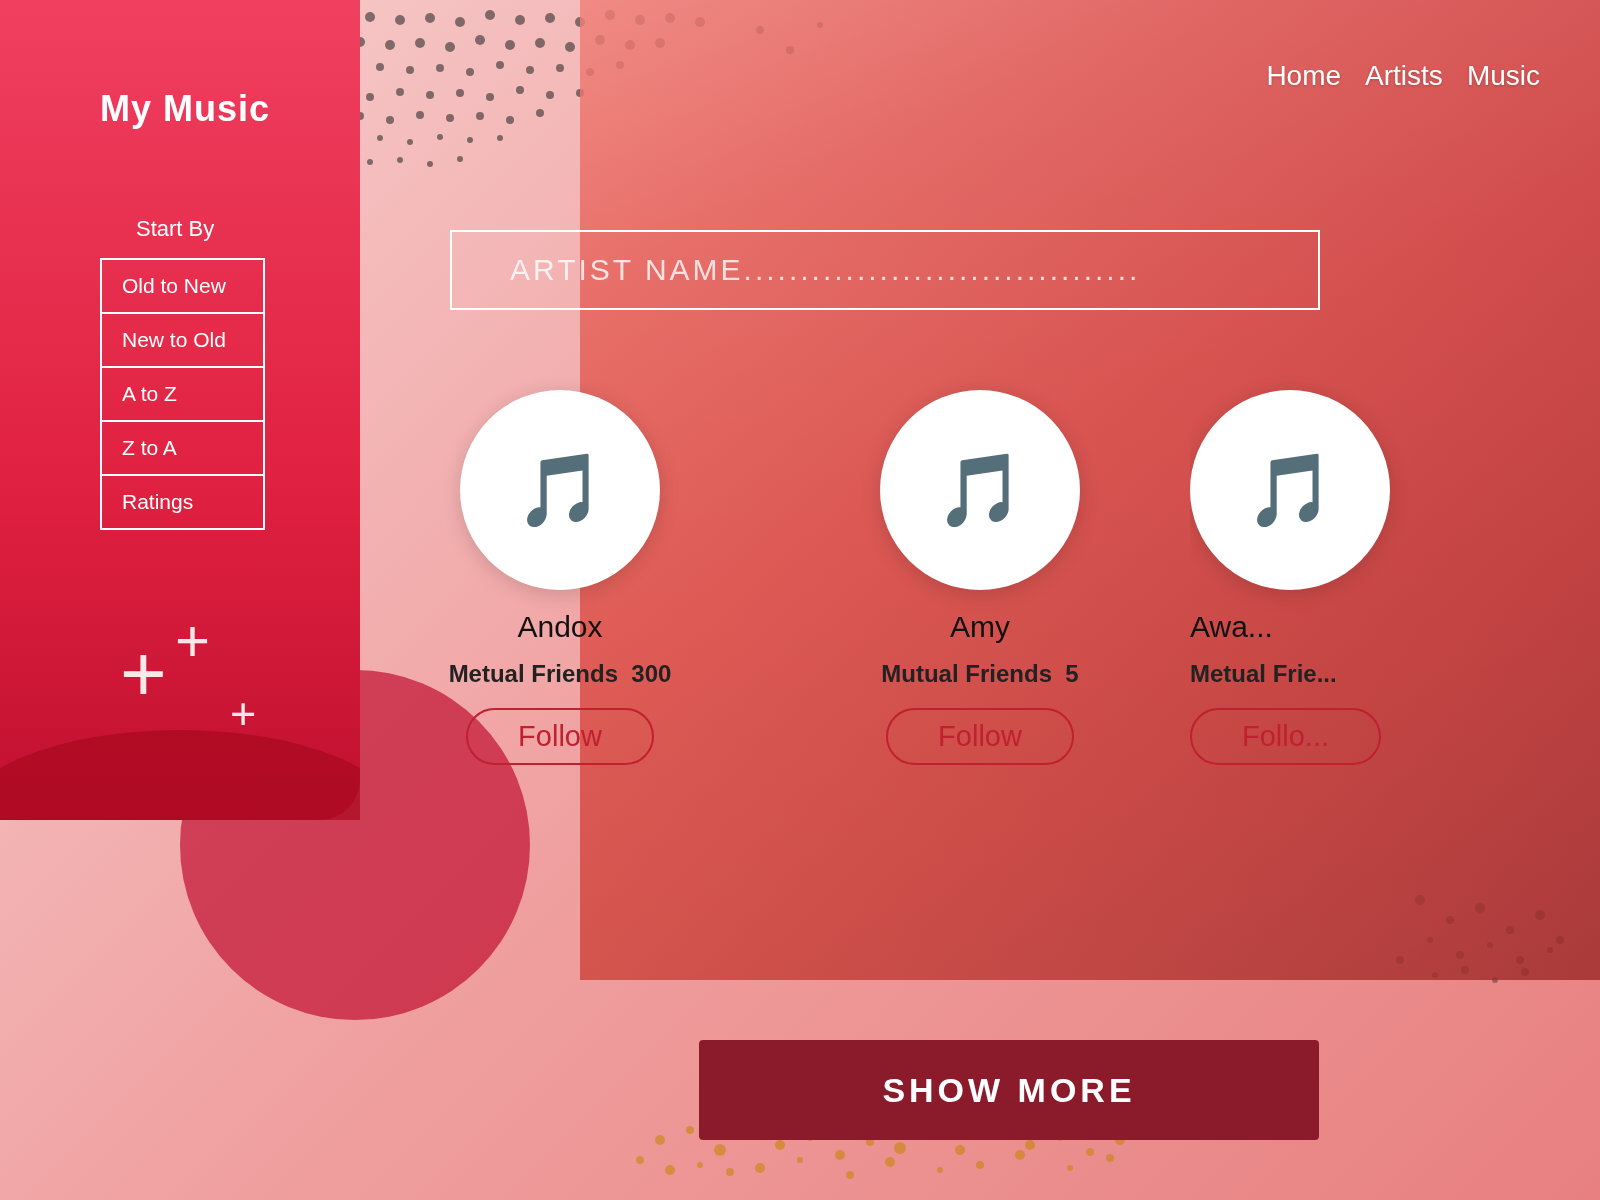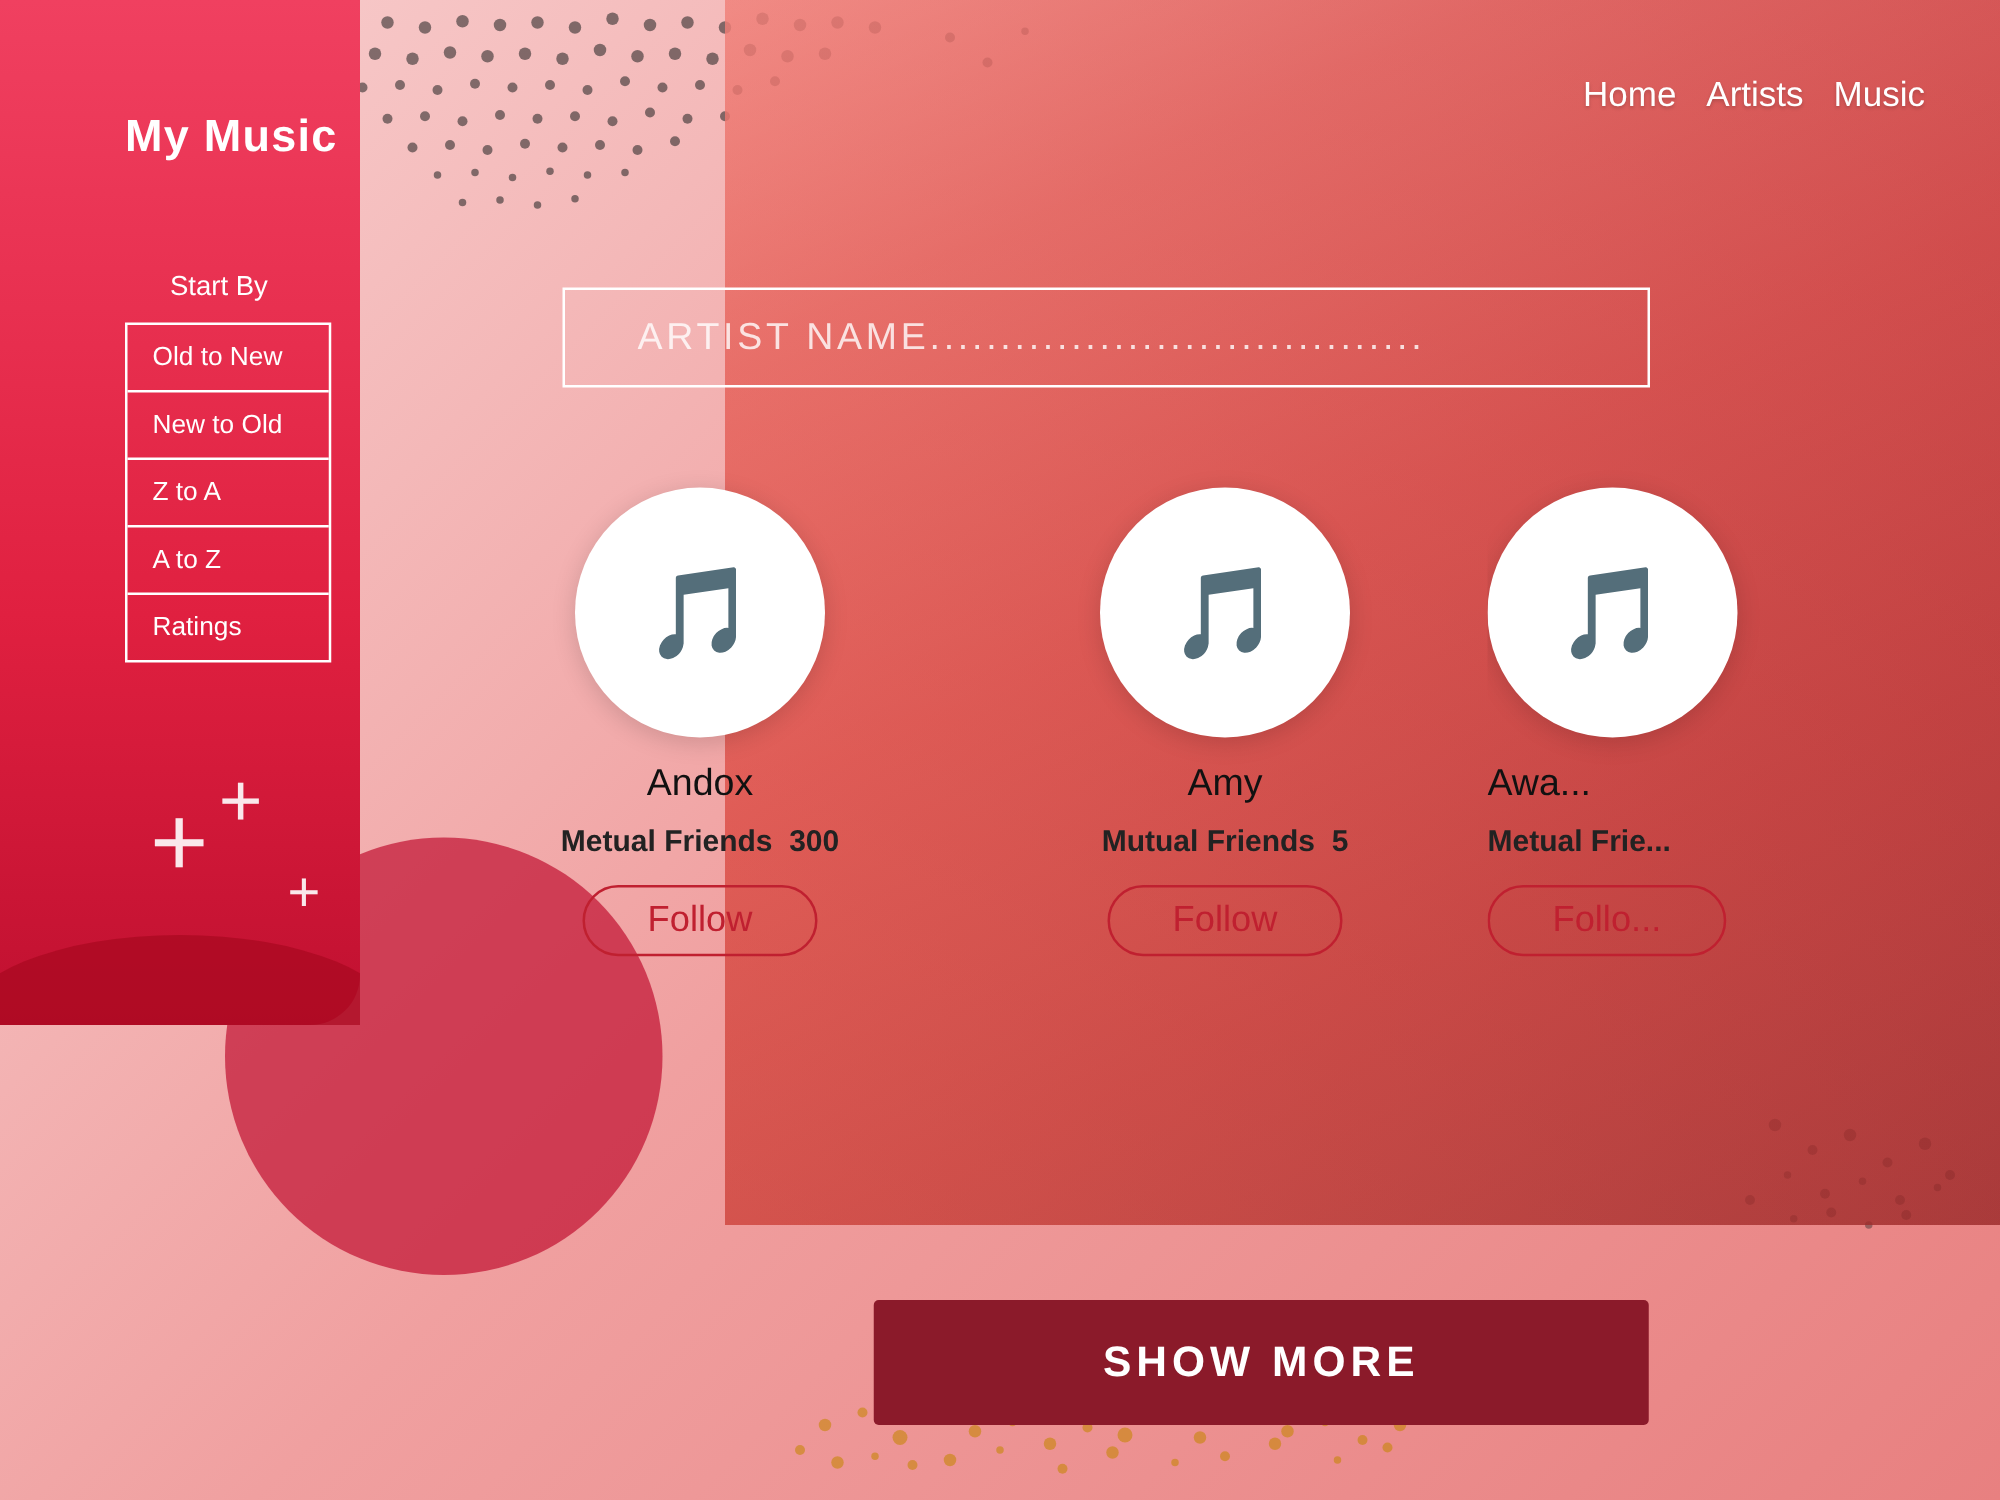--- a/index.html
+++ b/index.html
@@ -27,21 +27,21 @@
       top: 0; left: 0;
       width: 100%; height: 100%;
       z-index: 1;
       pointer-events: none;
     }
 
     
     .sidebar {
       position: absolute;
       top: 0; left: 0;
-      width: 288px;
+      width: 360px;
       height: 820px;
       background: linear-gradient(180deg, #f04060 0%, #e02040 60%, #c01030 100%);
       z-index: 10;
       border-radius: 0 0 40px 0;
     }
 
     .sidebar-logo {
       position: absolute;
       top: 88px; left: 100px;
       color: white;
@@ -402,22 +402,22 @@
 
   <svg class="sidebar-wave" viewBox="0 0 360 120" xmlns="http://www.w3.org/2000/svg" preserveAspectRatio="none">
     <ellipse cx="180" cy="120" rx="220" ry="90" fill="#a80820" opacity="0.7"></ellipse>
   </svg>
 
   <div class="sort-label">Start By</div>
 
   <div class="sort-menu">
     <div class="sort-item">Old to New</div>
     <div class="sort-item">New to Old</div>
+    <div class="sort-item">A to Z</div>
     <div class="sort-item">Z to A</div>
-    <div class="sort-item">A to Z</div>
     <div class="sort-item">Ratings</div>
   </div>
 
   <div class="plus-deco plus1">+</div>
   <div class="plus-deco plus2">+</div>
   <div class="plus-deco plus3">+</div>
 </div>
 
 <div class="main-content">
 

